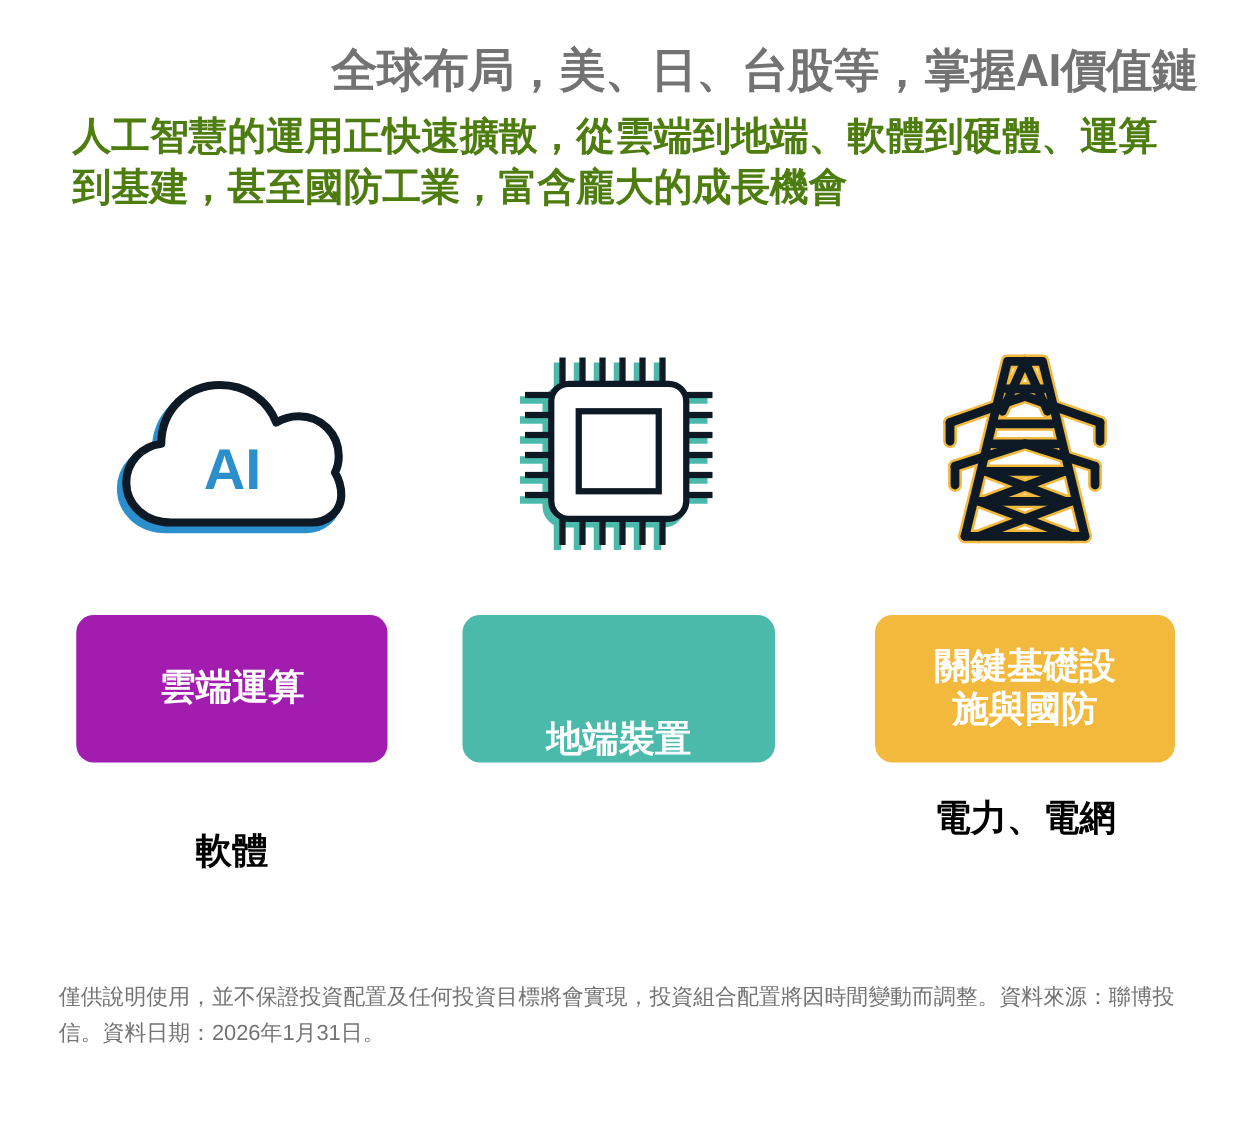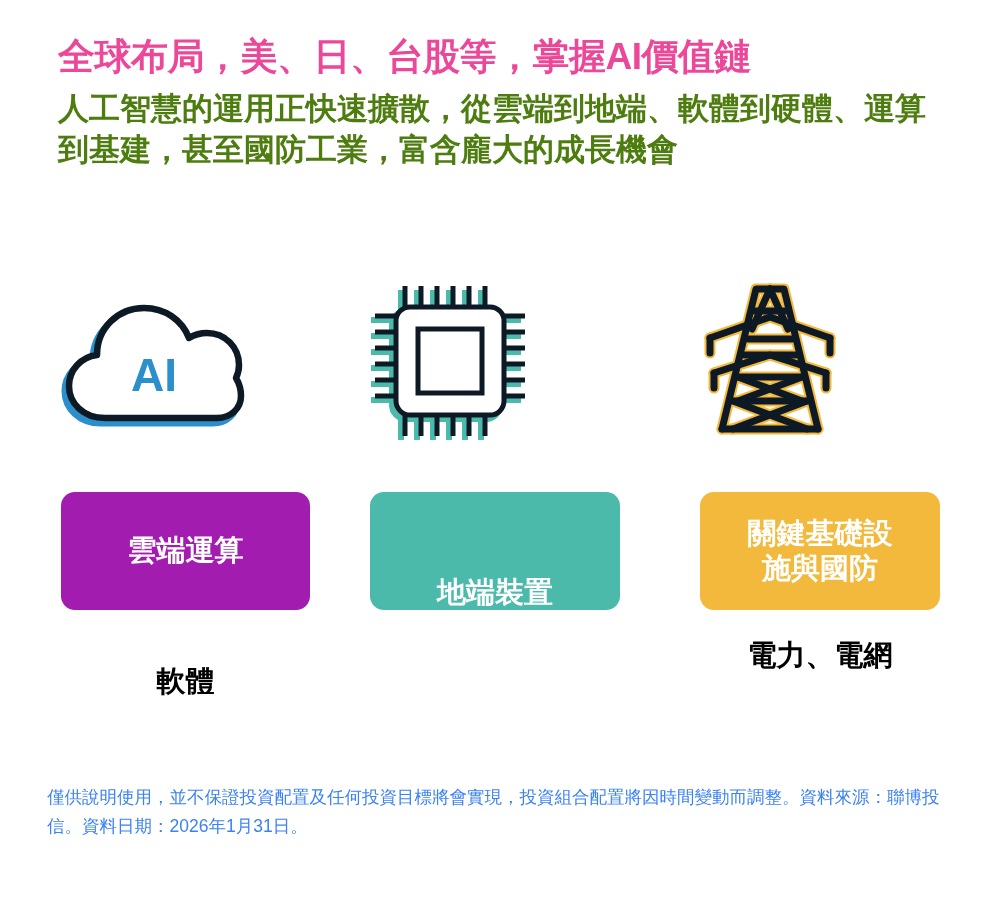--- a/index.html
+++ b/index.html
@@ -21,22 +21,23 @@
     position: absolute;
     left: 58px;
     top: 36px;
     width: 900px;
   }
   .title {
     font-size: 37px;
     font-weight: bold;
     line-height: 1.16;
     letter-spacing: -0.5px;
-    color: #ec4899;
+    color: #737373;
     white-space: nowrap;
+    text-align: right;
   }
   .subtitle {
     margin-top: 9px;
     font-size: 31px;
     font-weight: bold;
     line-height: 1.33;
     color: #4d7c0f;
     width: 880px;
   }
 
@@ -47,20 +48,21 @@
     top: 268px;
     width: 1000px;
     height: 190px;
   }
   .icon-cell {
     position: absolute;
     top: 0;
     height: 185px;
     display: flex;
     align-items: center;
+    justify-content: center;
   }
   .icon-cell.c1 { left: 61px;  width: 249px; }
   .icon-cell.c2 { left: 370px; width: 250px; }
   .icon-cell.c3 { left: 700px; width: 240px; }
 
   
   .box-row {
     position: absolute;
     left: 0;
     top: 492px;
@@ -109,21 +111,21 @@
 
   
   .footer {
     position: absolute;
     left: 47px;
     top: 783px;
     width: 912px;
     font-size: 17.5px;
     font-weight: normal;
     line-height: 1.65;
-    color: #3b82f6;
+    color: #737373;
     text-align: left;
   }
 
   svg { display: block; overflow: visible; }
 </style>
 </head>
 <body>
 
 <div class="header">
   <div class="title">全球布局，美、日、台股等，掌握AI價值鏈</div>

